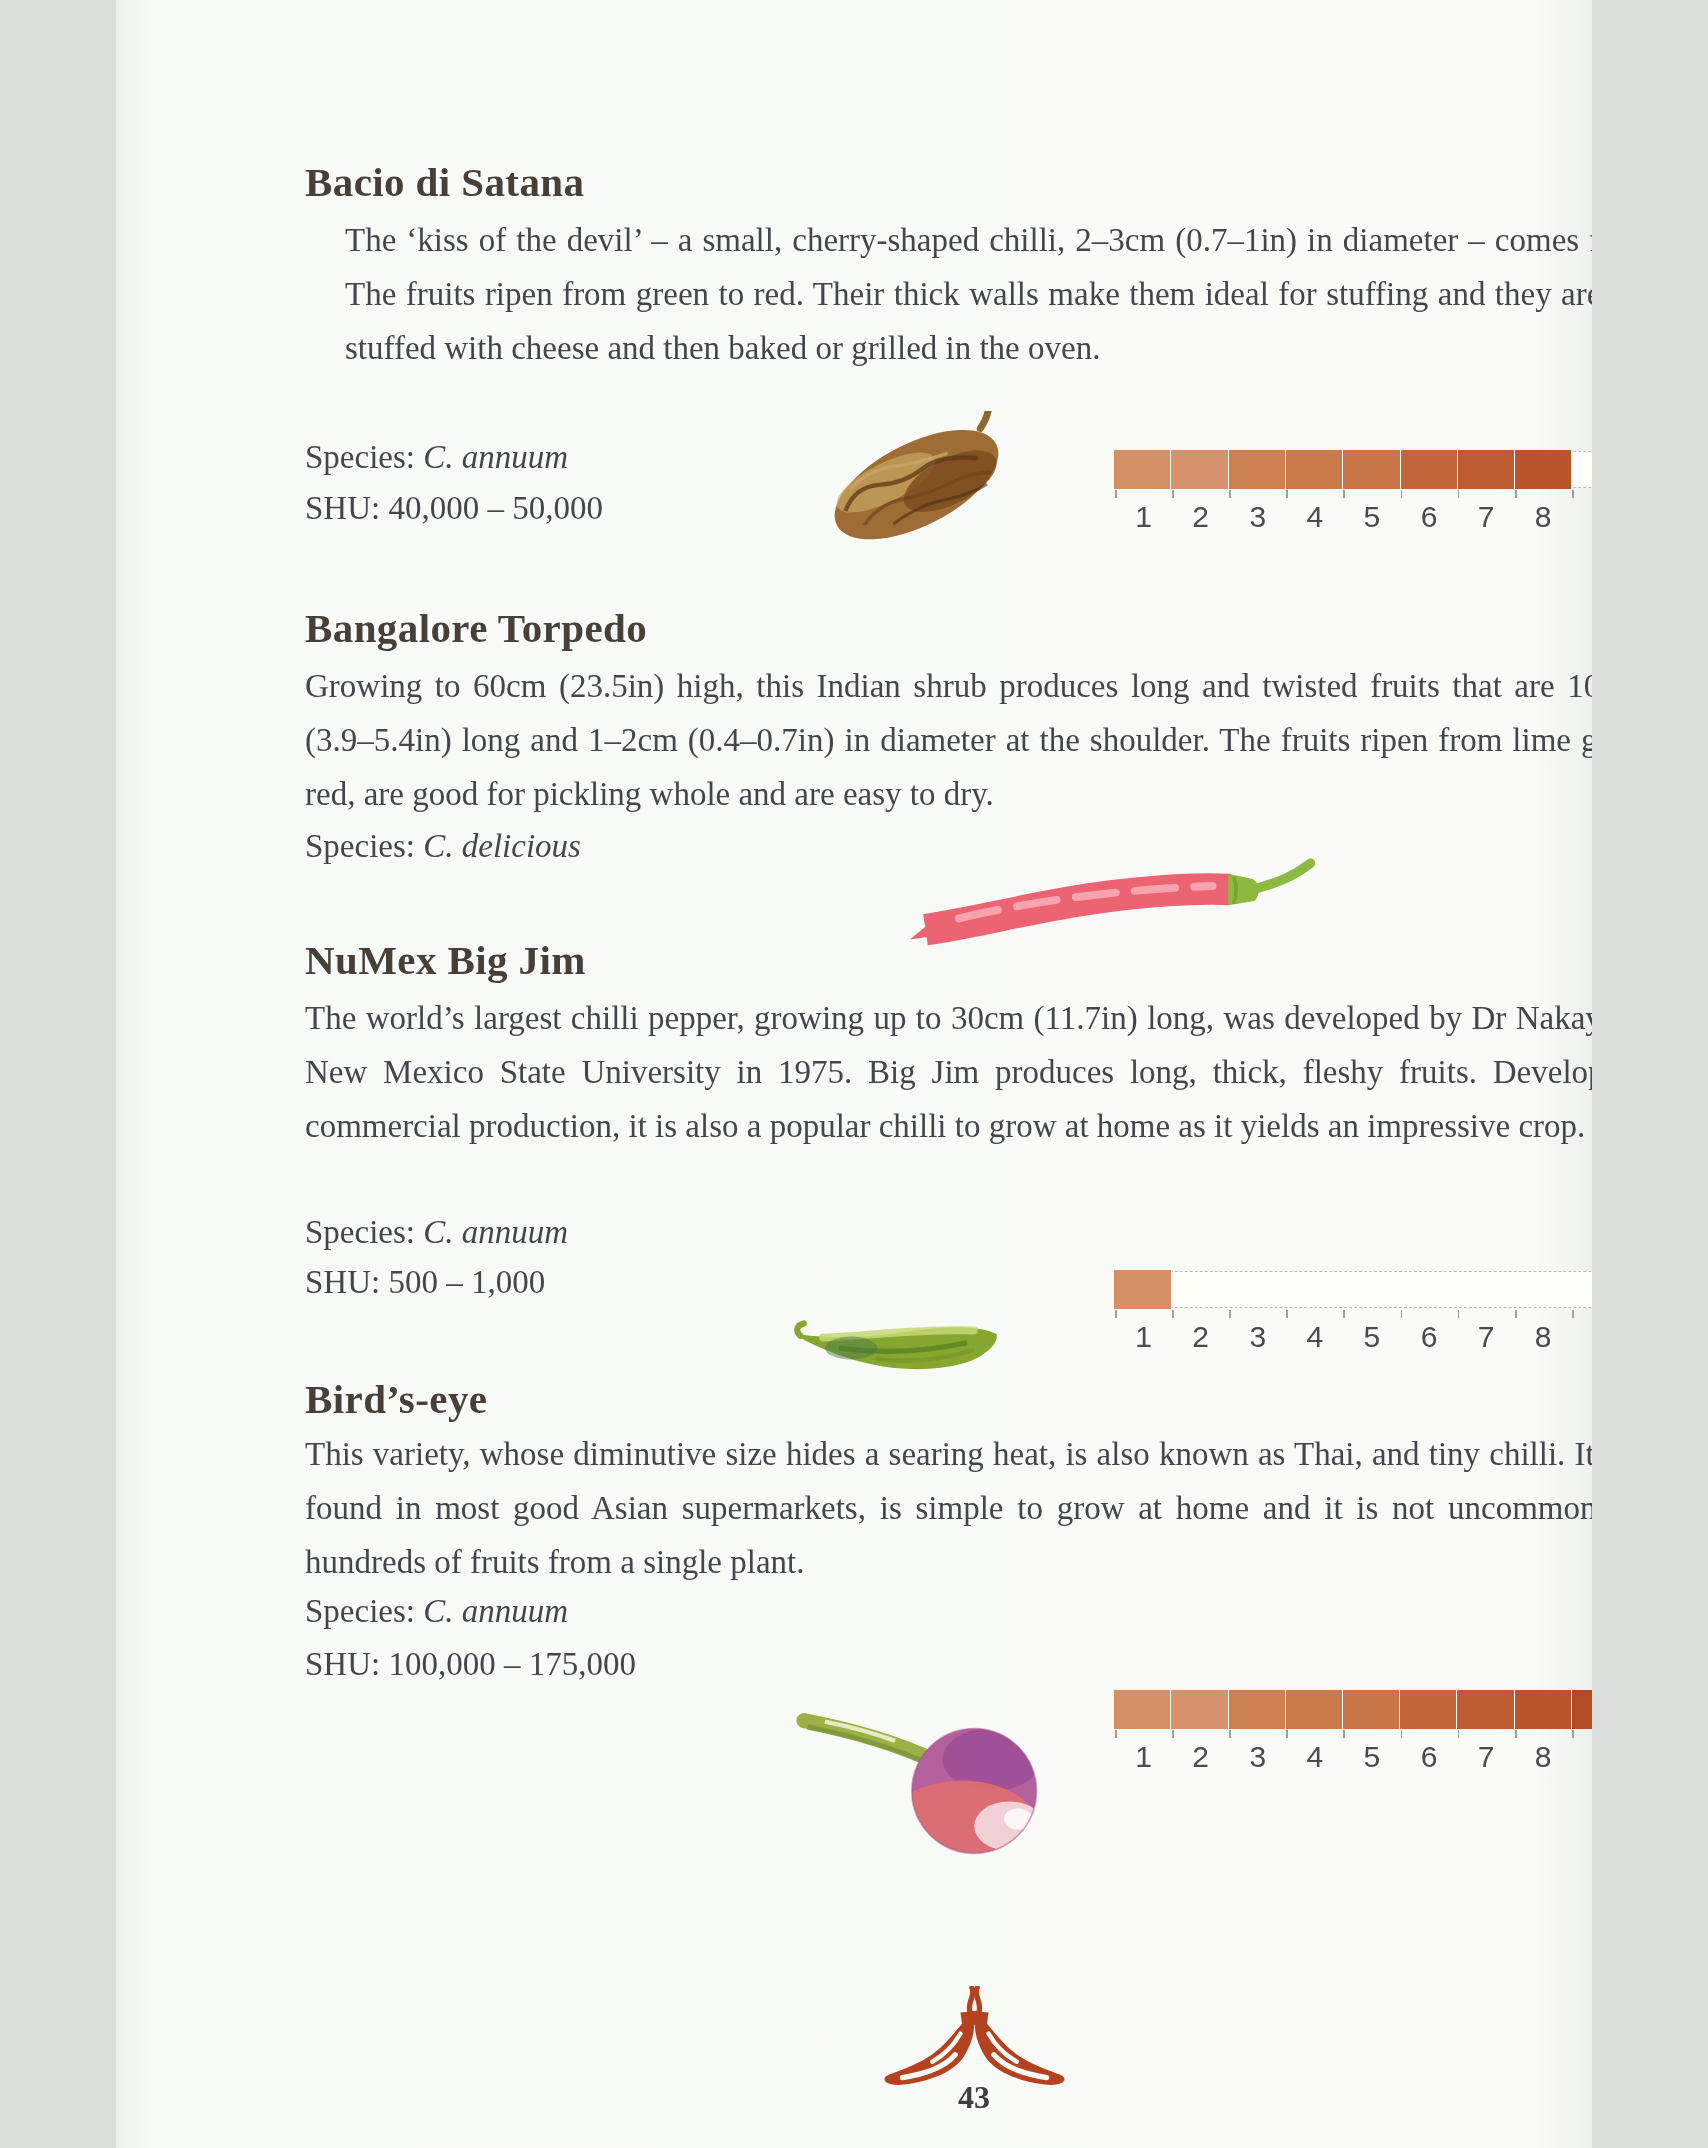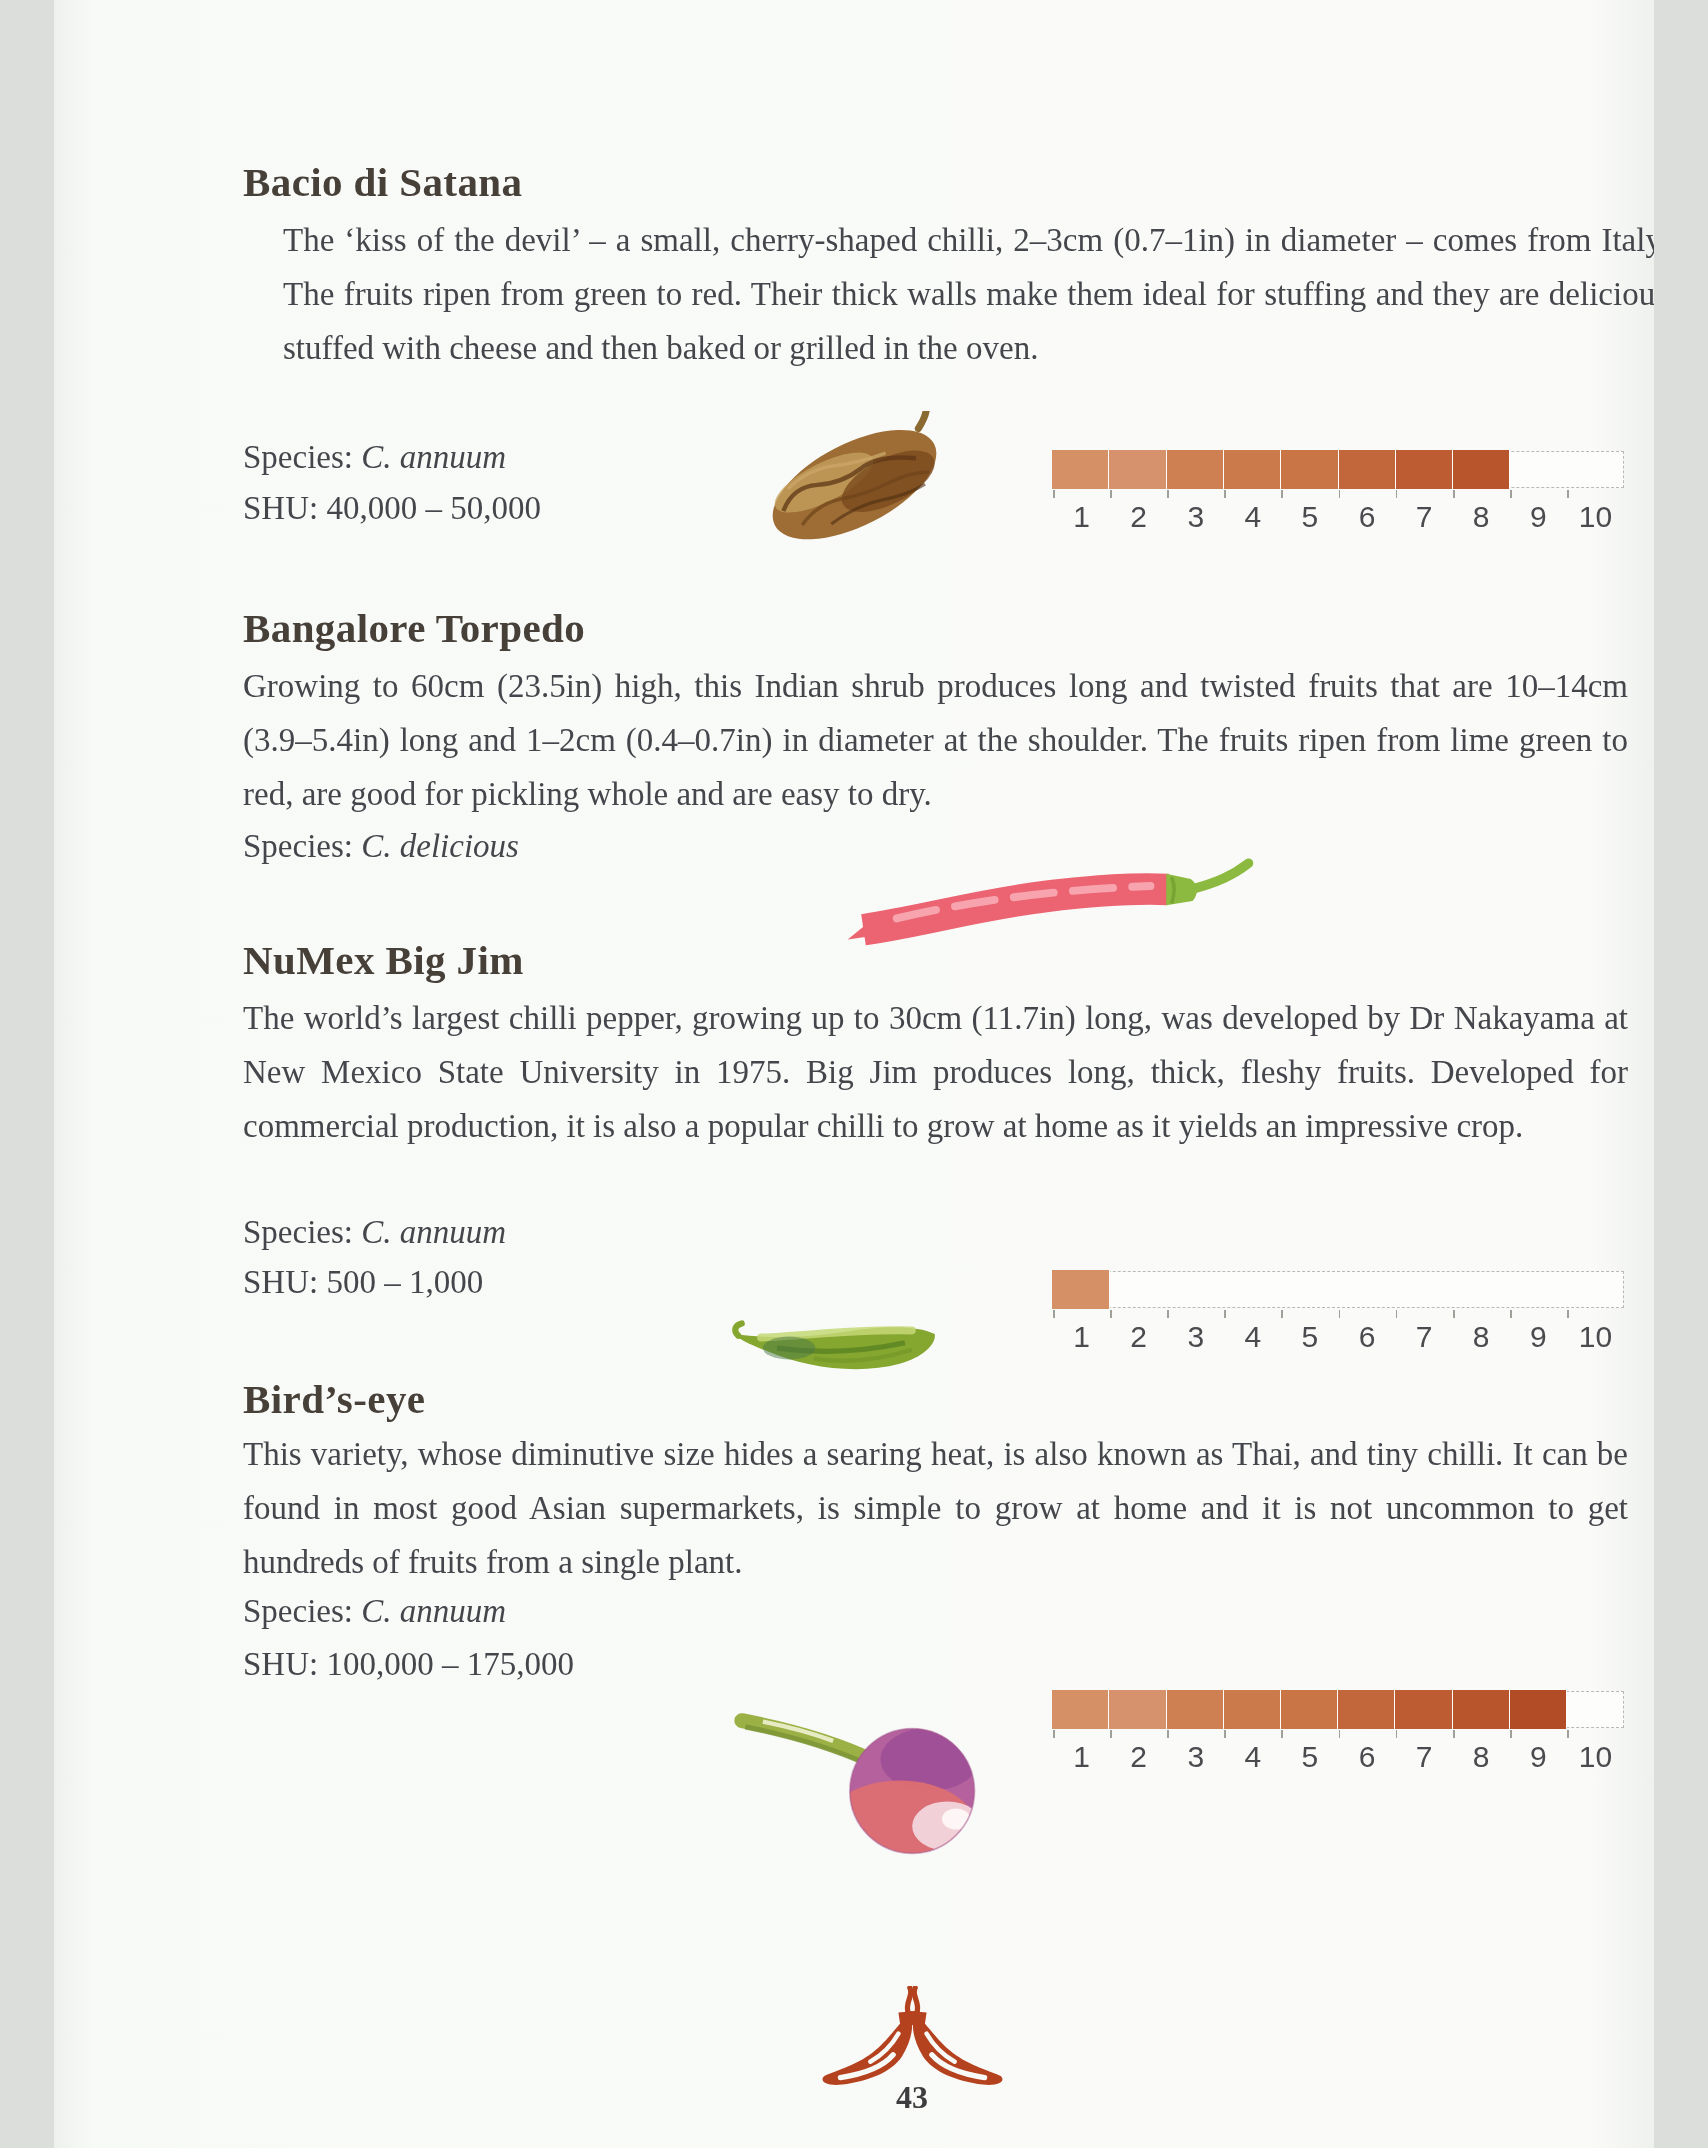--- a/index.html
+++ b/index.html
@@ -1,18 +1,18 @@
 <!DOCTYPE html>
 <html style="font-size:14px"><head>
 <meta charset="utf-8">
 <style>
   html,body{margin:0;padding:0;background:#dcdedb;}
   .page{
     position:relative;
-    width:1600px;height:2149px;
+    width:1476px;height:2149px;
     margin:0 auto;
     background:linear-gradient(90deg,#eef1ee 0%,#f8faf8 2.5%,#fafbf9 96%,#eff1ee 100%);
     font-family:"Liberation Serif",serif;
     color:#45464b;
     overflow:hidden;
   }
   .title{
     position:absolute;left:189px;
     font-size:41px;font-weight:700;color:#474039;
     letter-spacing:0.4px;

